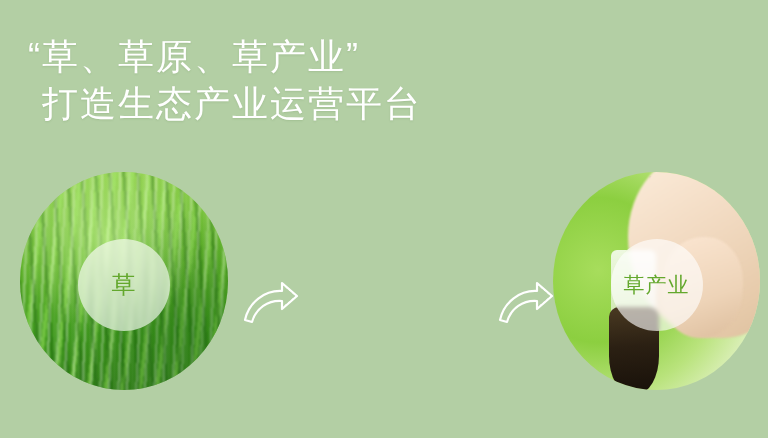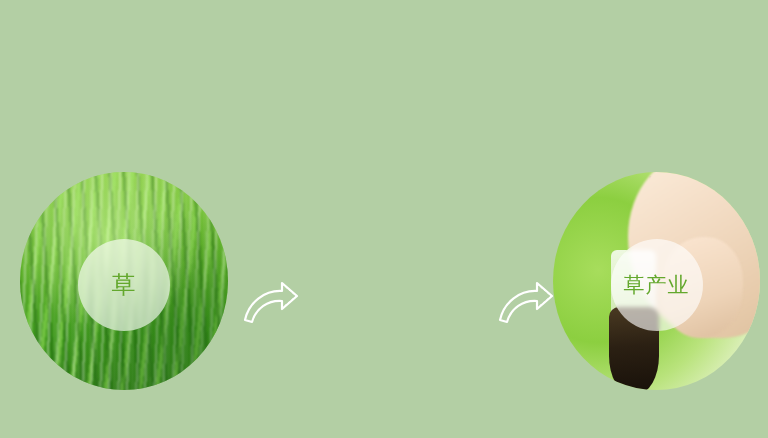--- a/index.html
+++ b/index.html
@@ -174,20 +174,24 @@
   
   .arrow { position:absolute; top:272px; width:62px; height:56px; }
   #arrow-1 { left:241px; }
   #arrow-2 { left:496px; }
 </style>
 </head>
 <body>
 
 <div id="stage">
 
+  <div id="headline">
+    <span class="line line1">“草、草原、草产业”</span>
+    <span class="line line2">打造生态产业运营平台</span>
+  </div>
 
   <div class="circle" id="circle-1">
     <div class="photo">
       <div class="grass-base"></div>
       <div class="grass-blades"></div>
       <div class="grass-high"></div>
     </div>
     <div class="badge" id="badge-1">
       <span class="badge-text">草</span>
     </div>

